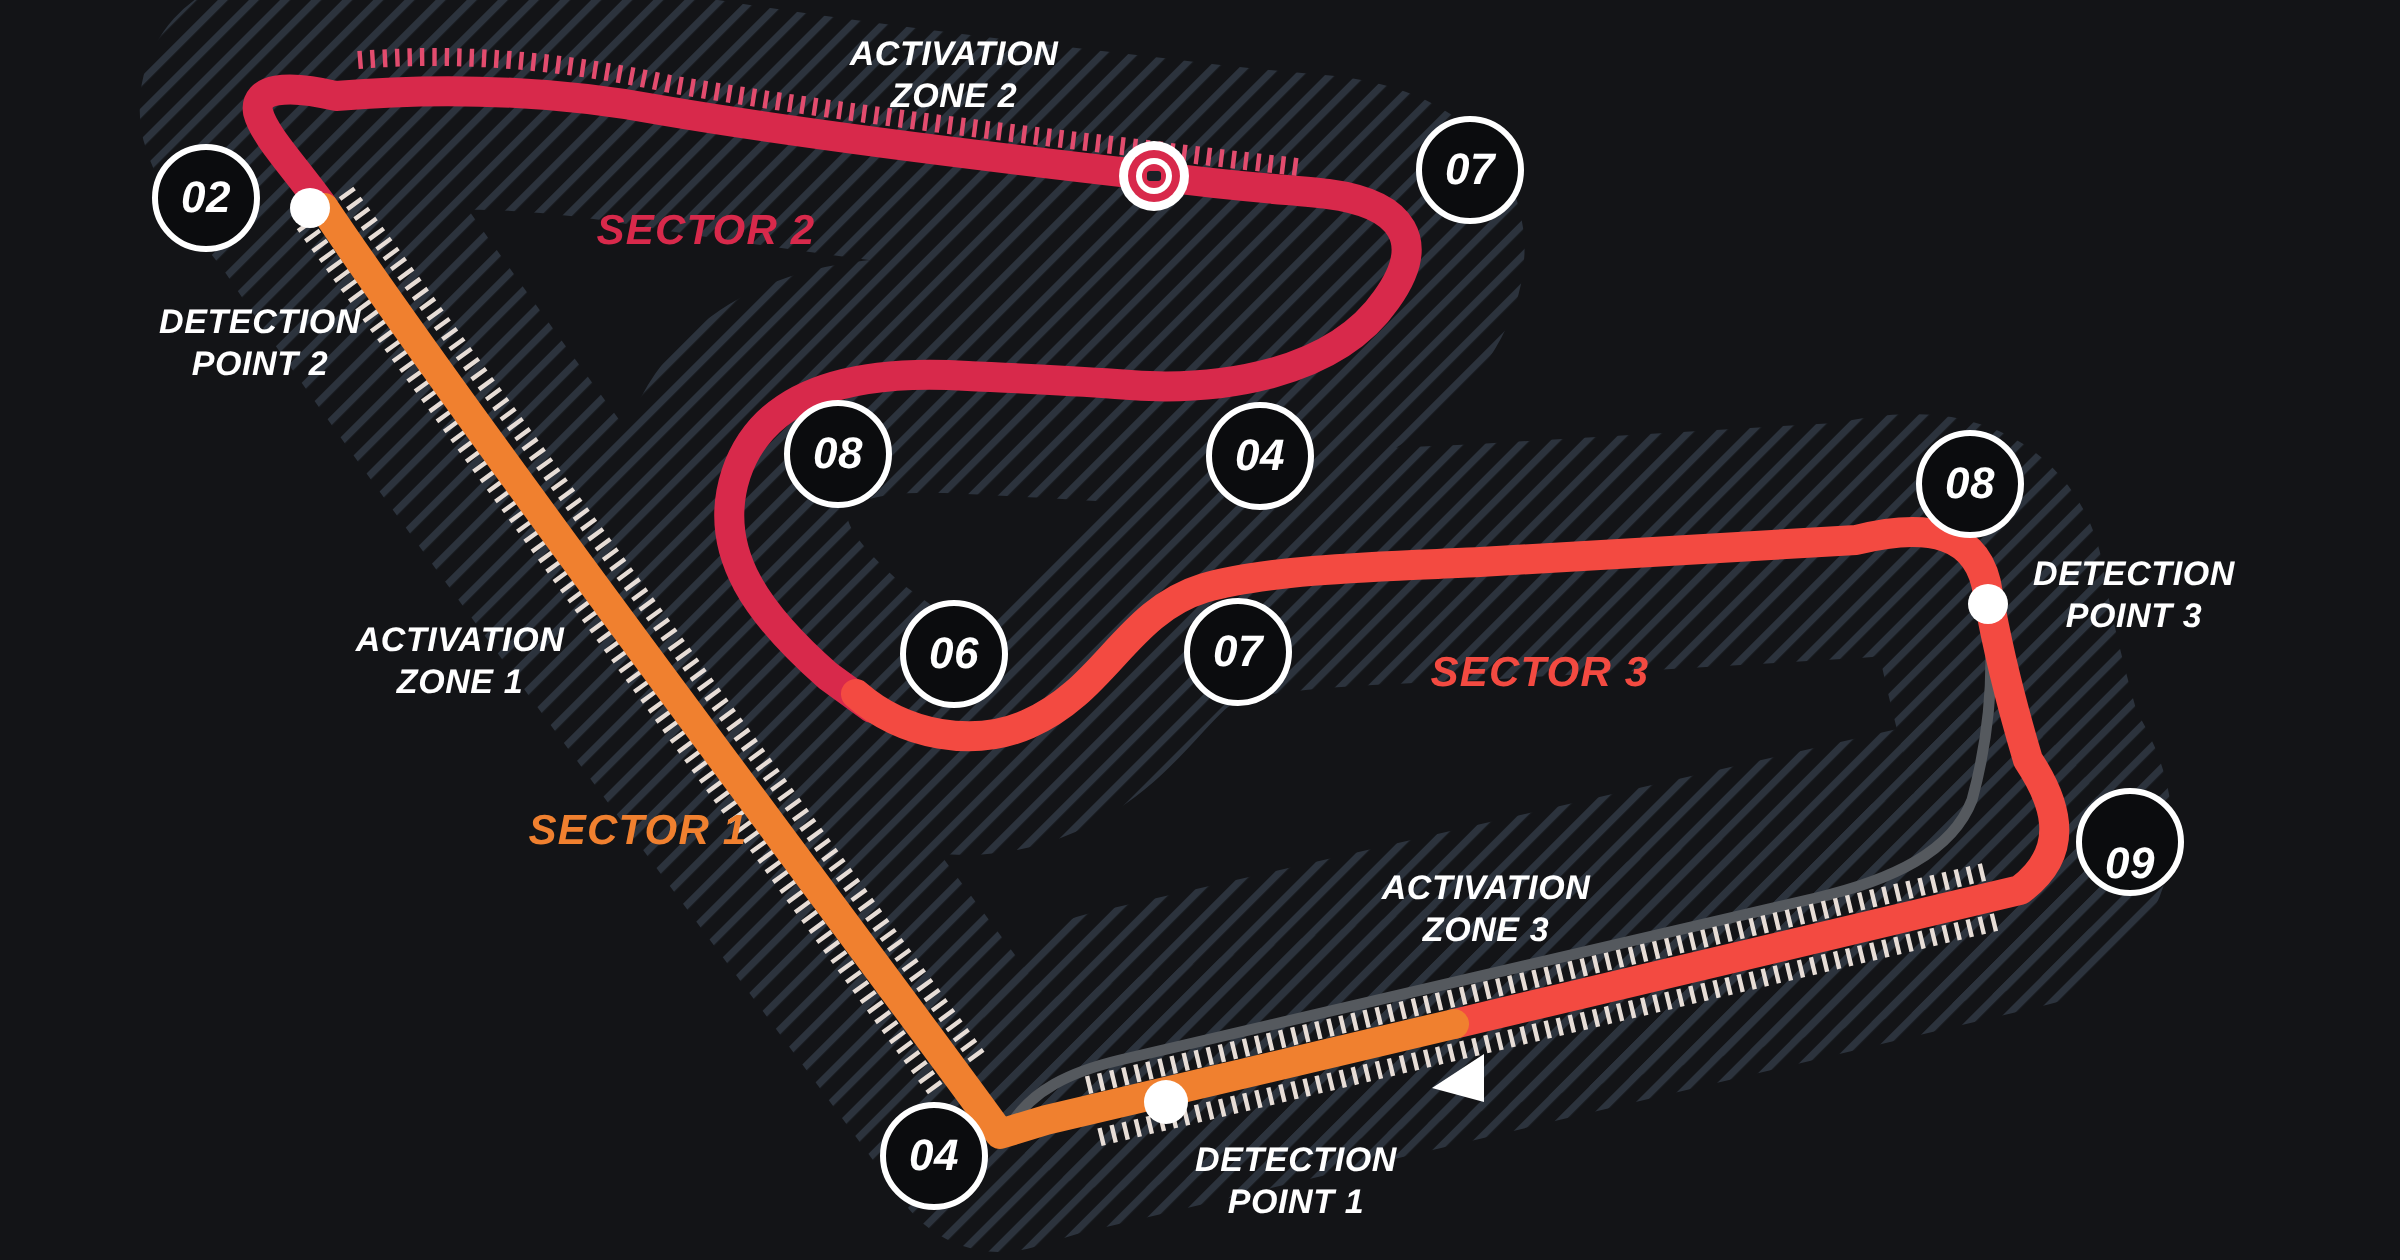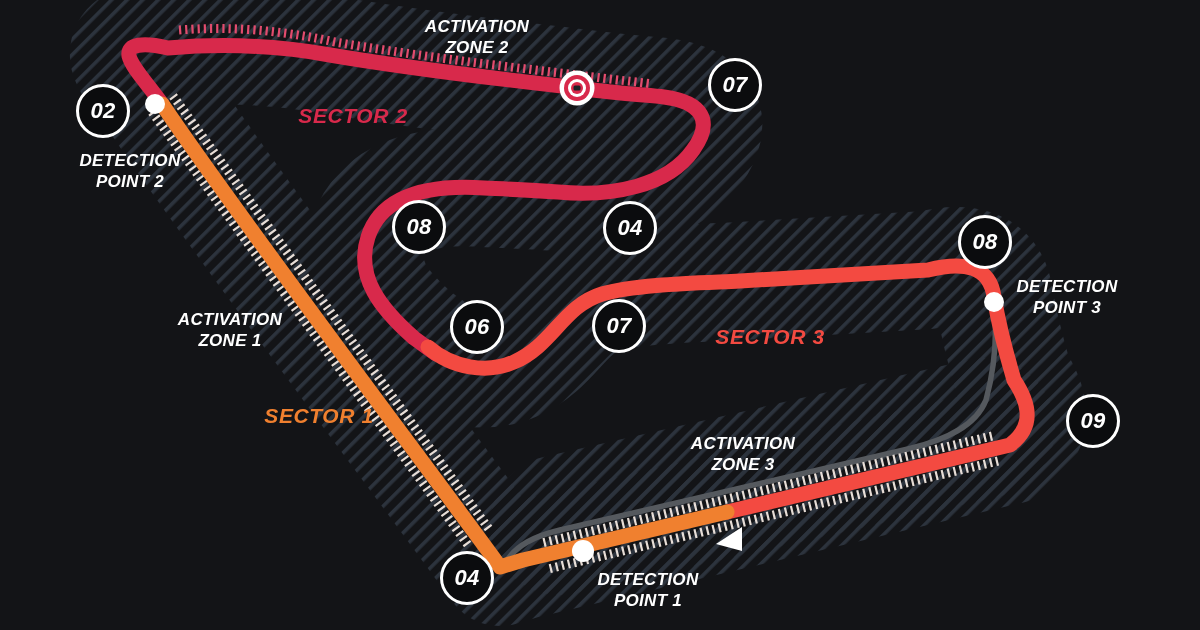--- a/index.html
+++ b/index.html
@@ -77,42 +77,42 @@
       <circle cx="577" cy="88" r="6" fill="#D8294B"></circle>
       <rect x="573.5" y="85.5" width="7" height="5" rx="1.5" fill="#1B2026"></rect>
     </g>
 
     <polygon points="716,544 742,527 742,551" fill="var(--arrow)"></polygon>
   </svg>
 
   <div class="turn" style="left:440px;top:551px;">
       <span>04</span>
     </div>
-  <div class="turn" style="left:76px;top:84px;">
+  <div class="turn" style="left:76px;top:72px;">
       <span>02</span>
     </div>
   <div class="turn" style="left:708px;top:58px;">
       <span>07</span>
     </div>
   <div class="turn" style="left:603px;top:201px;align-items:center;">
       <span>04</span>
     </div>
   <div class="turn" style="left:392px;top:200px;">
       <span>08</span>
     </div>
   <div class="turn" style="left:450px;top:300px;">
       <span>06</span>
     </div>
   <div class="turn" style="left:592px;top:299px;">
       <span>07</span>
     </div>
   <div class="turn" style="left:958px;top:215px;">
       <span>08</span>
     </div>
-  <div class="turn" style="left:1066px;top:394px;">
+  <div class="turn" style="left:1038px;top:394px;align-items:flex-end;">
       <span>09</span>
     </div>
 
   <div class="lbl" style="left:477px;top:38px;">ACTIVATION
 ZONE 2</div>
   <div class="lbl" style="left:230px;top:331px;">ACTIVATION
 ZONE 1</div>
   <div class="lbl" style="left:743px;top:455px;">ACTIVATION
 ZONE 3</div>
   <div class="lbl" style="left:130px;top:172px;">DETECTION

